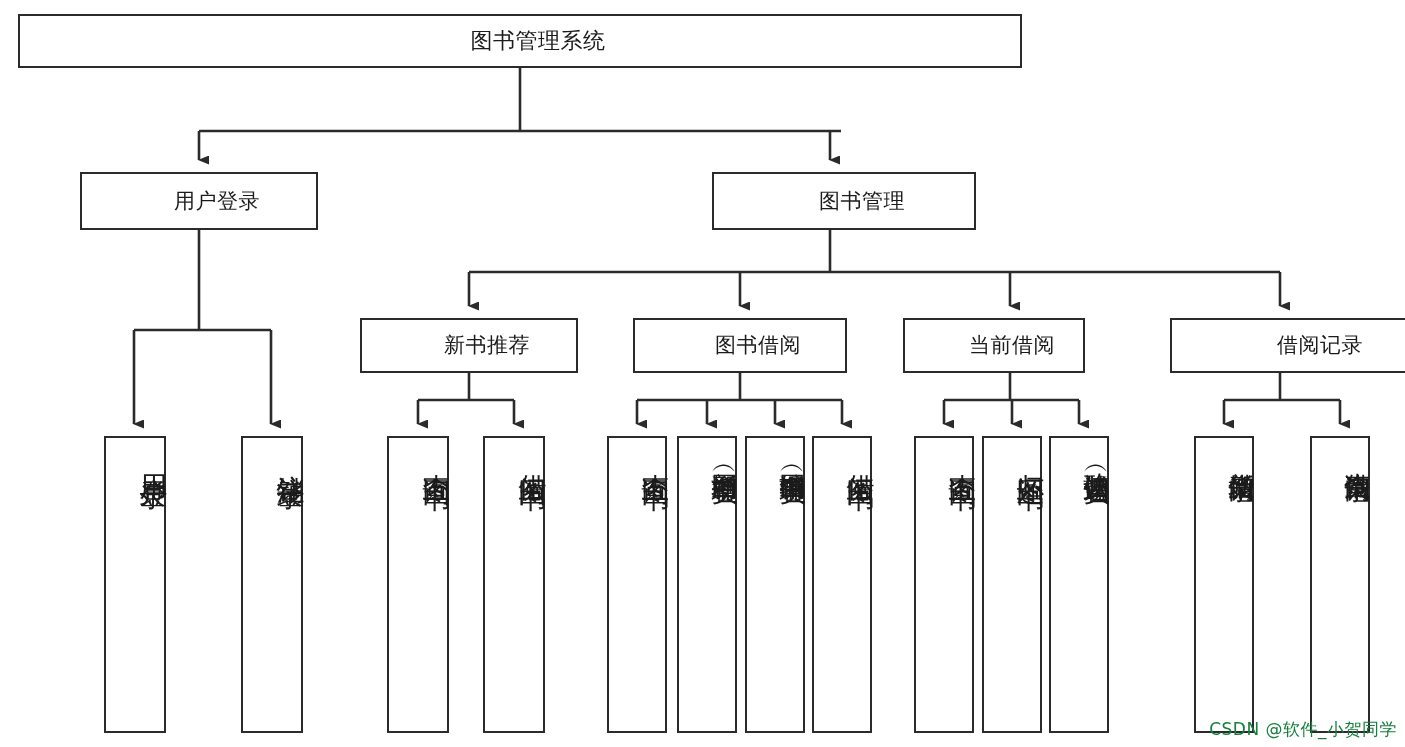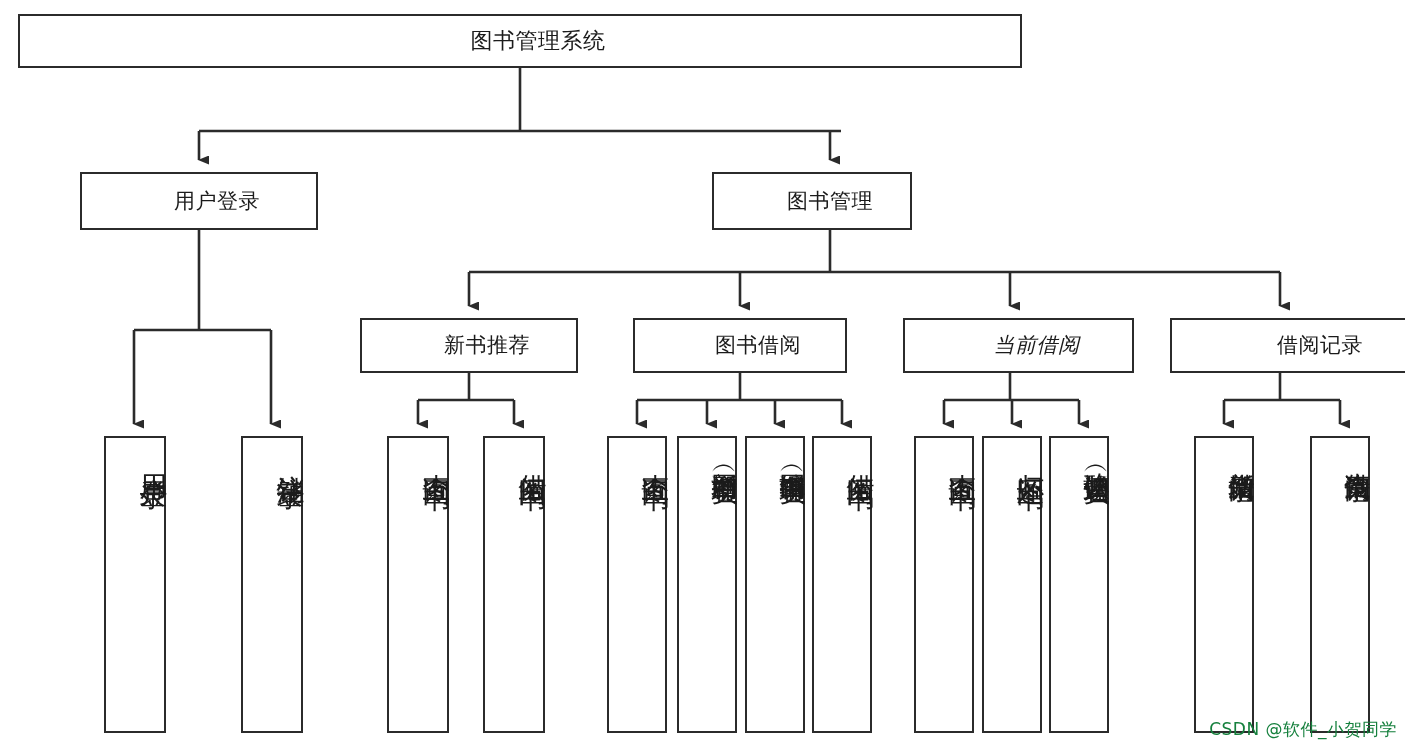--- a/index.html
+++ b/index.html
@@ -135,31 +135,31 @@
     </g>
   </svg>
 
   <div class="node horiz root" id="node-root" style="left: 18px; top: 14px; width: 1004px; height: 54px;">
     <span class="label">图书管理系统</span>
   </div>
 
   <div class="node horiz" id="node-l2-0" style="left: 80px; top: 172px; width: 238px; height: 58px;">
     <span class="label">用户登录</span>
   </div>
-  <div class="node horiz" id="node-l2-1" style="left: 712px; top: 172px; width: 200px; height: 58px; font-family: Liberation Serif, serif;">
+  <div class="node horiz" id="node-l2-1" style="left: 712px; top: 172px; width: 264px; height: 58px; font-family: Liberation Serif, serif;">
     <span class="label">图书管理</span>
   </div>
 
   <div class="node horiz" id="node-l3-1" style="left: 633px; top: 318px; width: 214px; height: 55px;">
     <span class="label">图书借阅</span>
   </div>
   <div class="node horiz" id="node-l3-0" style="left: 360px; top: 318px; width: 218px; height: 55px;">
     <span class="label">新书推荐</span>
   </div>
-  <div class="node horiz" id="node-l3-2" style="left: 903px; top: 318px; width: 231px; height: 55px; font-style: italic;">
+  <div class="node horiz" id="node-l3-2" style="left: 903px; top: 318px; width: 182px; height: 55px;">
     <span class="label">当前借阅</span>
   </div>
   <div class="node horiz" id="node-l3-3" style="left: 1170px; top: 318px; width: 264px; height: 55px;">
     <span class="label">借阅记录</span>
   </div>
 
   <div class="node vert" id="leaf-0" style="left: 104px; top: 436px; width: 62px; height: 297px;">
     <span class="label">用户登录</span>
   </div>
   <div class="node vert" id="leaf-1" style="left: 241px; top: 436px; width: 62px; height: 297px;">

